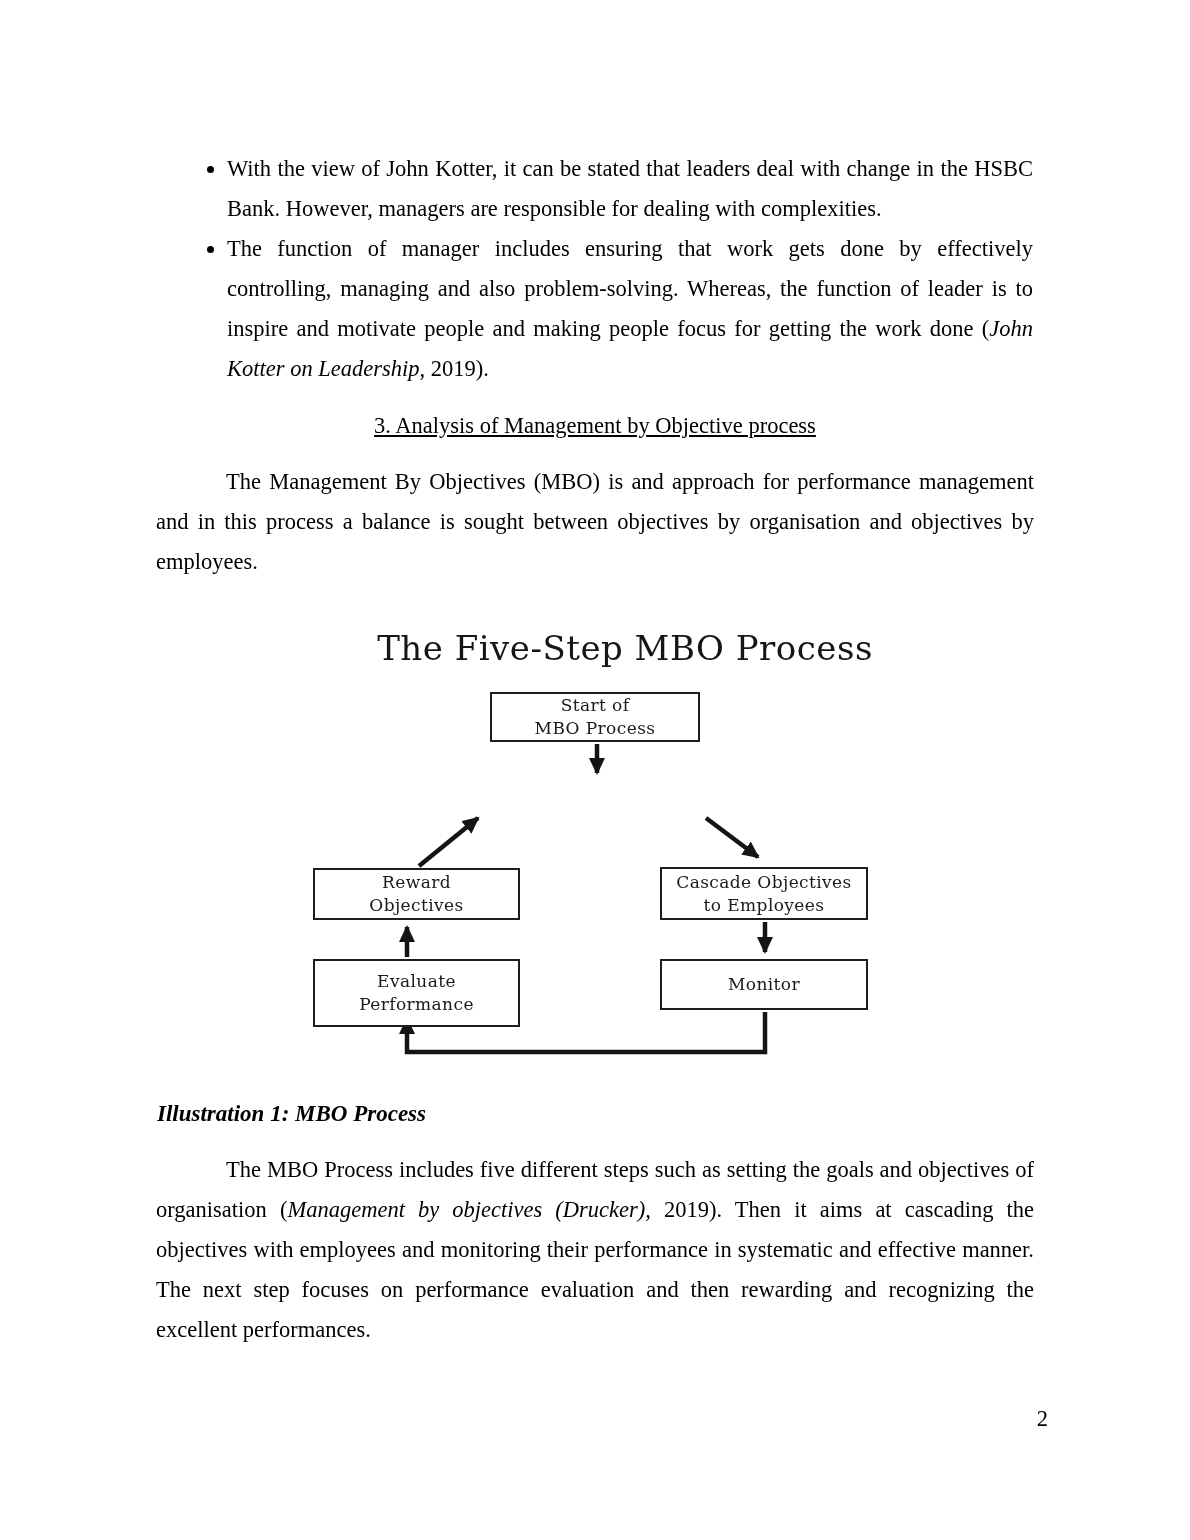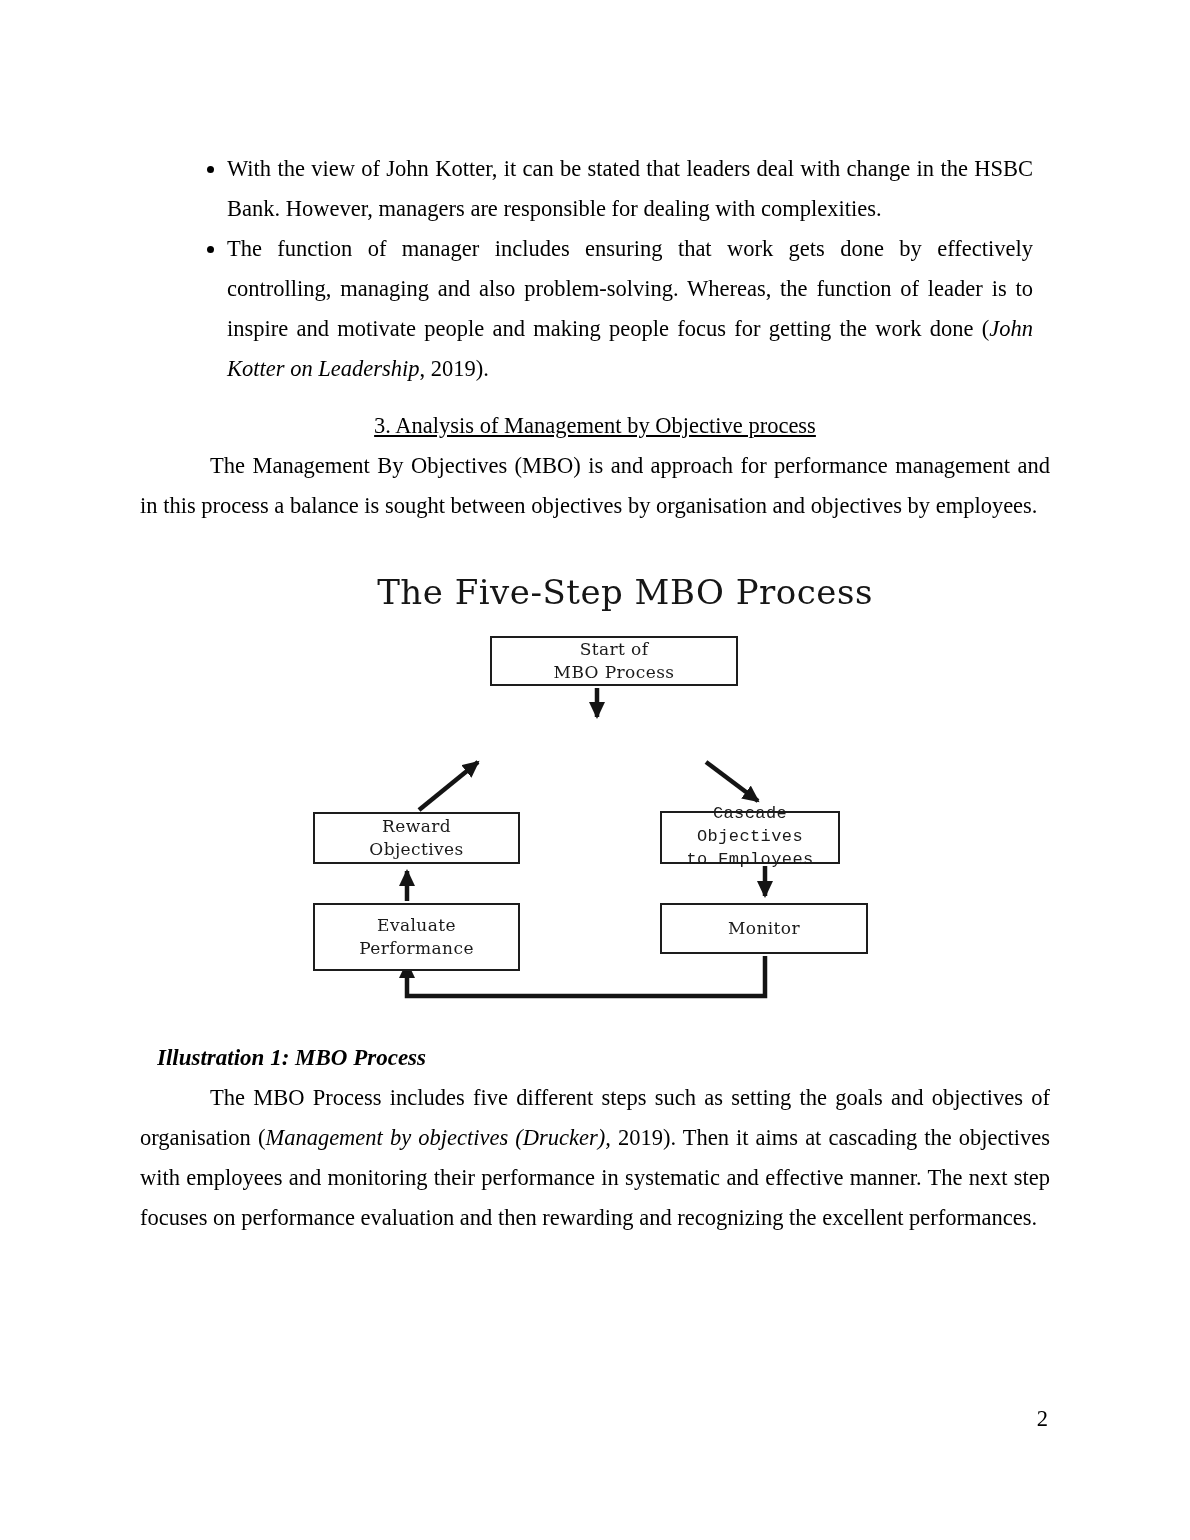--- a/index.html
+++ b/index.html
@@ -24,21 +24,21 @@
     margin: 17px;
     padding: 0 0 0 70px;
     list-style: disc outside;
   }
   ul.bullet-list li { padding-left: 0; }
   .italic { font-style: italic; }
   .heading {
     text-decoration: underline;
     text-align: center;
   }
-  p.para { margin: 0; }
+  p.para { margin: 16px; }
   p.indent { text-indent: 70px; }
 
   
   .diagram {
     position: relative;
     width: 910px;
     height: 432px;
     margin-top: 48px;
     font-family: "DejaVu Serif", serif;
     text-align: left;
@@ -67,24 +67,24 @@
     display: flex;
     align-items: center;
     justify-content: center;
     text-align: center;
     font-size: 17px;
     line-height: 1.35;
     letter-spacing: 0.4px;
     color: #1a1a1a;
   }
   .box span { white-space: pre-line; }
-  .box-start    { left: 350px; top:  62px; width: 248px; height: 50px; }
+  .box-start    { left: 350px; top:  62px; width: 210px; height: 50px; }
   .box-set      { left: 348px; top: 150px; width: 217px; height: 54px; }
   .box-reward   { left: 173px; top: 238px; width: 207px; height: 52px; }
-  .box-cascade  { left: 520px; top: 237px; width: 180px; height: 53px; font-family: Liberation Mono, monospace; }
+  .box-cascade  { left: 520px; top: 237px; width: 208px; height: 53px; }
   .box-evaluate { left: 173px; top: 329px; width: 207px; height: 68px; }
   .box-monitor  { left: 520px; top: 329px; width: 208px; height: 51px; }
 
   .caption-wrap {
     display: inline-block;
     margin: 32px 0 0 17px;
     height: 27px;
     overflow: hidden;
   }
   .caption {

